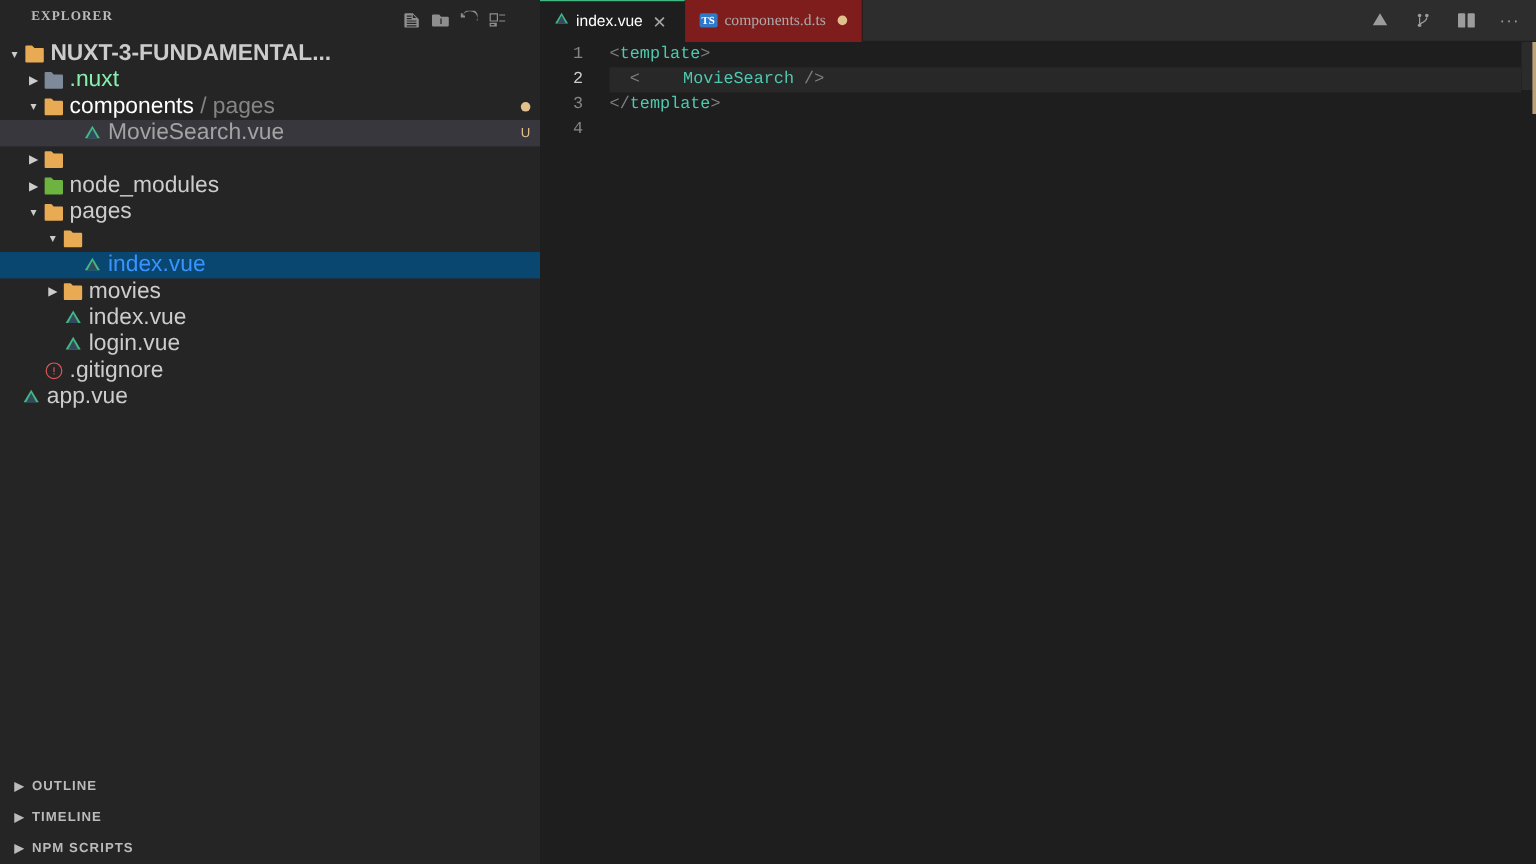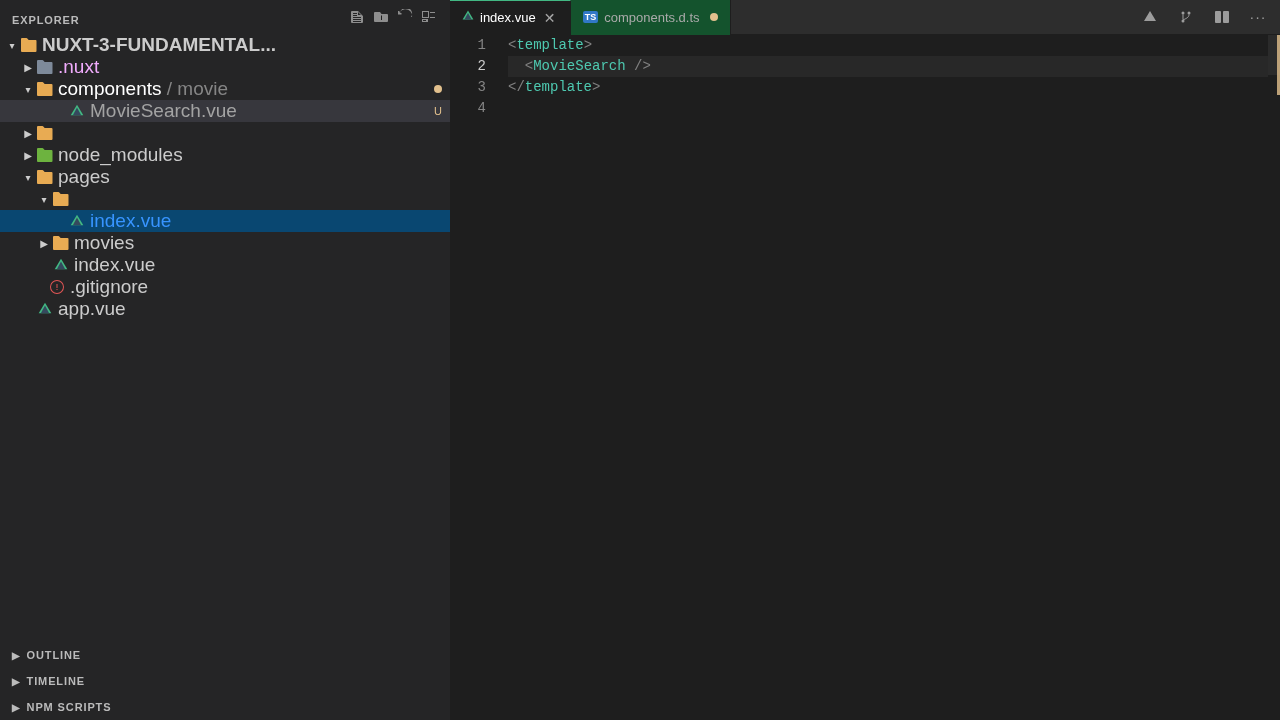--- a/index.html
+++ b/index.html
@@ -18,29 +18,30 @@
       width: 450px;
       background: #252526;
       display: flex;
       flex-direction: column;
       flex-shrink: 0;
       overflow: hidden;
     }
 
     .sidebar-header {
       display: flex;
-      align-items: flex-end;
+      align-items: flex-start;
       justify-content: space-between;
-      padding: 8px 12px;
+      padding: 8px 26px;
       text-transform: uppercase;
       font-size: 11px;
       font-weight: 600;
       letter-spacing: 0.08em;
       color: #bbbbbb;
       flex-shrink: 0;
+      font-family: Liberation Serif, serif;
     }
     .sidebar-header-icons {
       display: flex;
       gap: 6px;
       align-items: center;
     }
     .sidebar-header-icon {
       width: 18px;
       height: 18px;
       cursor: pointer;
@@ -154,22 +155,23 @@
       gap: 6px;
       flex-shrink: 0;
       border-right: 1px solid #1e1e1e;
     }
     .tab.active {
       background: #1e1e1e;
       color: #ffffff;
       border-top: 1px solid #42b883;
     }
     .tab.inactive {
-      background: #14532d;
+      background: #7f1d1d;
       color: #aaaaaa;
+      font-family: Liberation Serif, serif;
     }
     .tab-close {
       width: 16px;
       height: 16px;
       display: flex;
       align-items: center;
       justify-content: center;
       border-radius: 3px;
       font-size: 14px;
       opacity: 0.6;
@@ -293,31 +295,31 @@
       <span class="tree-label" style="font-weight:600;">NUXT-3-FUNDAMENTAL...</span>
     </div>
 
     <div class="tree-item" style="padding-left:20px;">
       <span class="tree-chevron">▶</span>
       <span class="tree-icon">
         <svg class="folder-svg" viewBox="0 0 16 16" fill="#7e8a9a">
             <path d="M14.5 3H7.7L6.3 1.5A1 1 0 005.5 1H1a1 1 0 00-1 1v12a1 1 0 001 1h13.5a1 1 0 001-1V4a1 1 0 00-1-1z"></path>
           </svg>
       </span>
-      <span class="tree-label" style="color:#f0abfc;">.nuxt</span>
+      <span class="tree-label" style="color:#86efac;">.nuxt</span>
     </div>
 
     <div class="tree-item" style="padding-left:20px;">
       <span class="tree-chevron">▾</span>
       <span class="tree-icon">
         <svg class="folder-svg" viewBox="0 0 16 16" fill="#e8ab53">
             <path d="M14.5 3H7.7L6.3 1.5A1 1 0 005.5 1H1a1 1 0 00-1 1v12a1 1 0 001 1h13.5a1 1 0 001-1V4a1 1 0 00-1-1z"></path>
           </svg>
       </span>
-      <span class="tree-label"><span style="color:#ffffff;">components</span><span style="color:#858585;"> / movie</span></span>
+      <span class="tree-label"><span style="color:#ffffff;">components</span><span style="color:#858585;"> / pages</span></span>
       <span class="tree-dot"></span>
     </div>
 
     <div class="tree-item active-file" style="padding-left:52px;">
       <span class="tree-indent"></span>
       <span class="tree-icon">
         <svg class="vue-logo" viewBox="0 0 100 100" xmlns="http://www.w3.org/2000/svg">
           <polygon points="50,5 95,80 5,80" fill="#42b883"></polygon>
           <polygon points="50,25 80,80 20,80" fill="#35495e"></polygon>
         </svg>
@@ -388,31 +390,40 @@
     <div class="tree-item" style="padding-left:52px;">
       <span class="tree-icon">
         <svg class="vue-logo" viewBox="0 0 100 100" xmlns="http://www.w3.org/2000/svg">
           <polygon points="50,5 95,80 5,80" fill="#42b883"></polygon>
           <polygon points="50,25 80,80 20,80" fill="#35495e"></polygon>
         </svg>
       </span>
       <span class="tree-label">index.vue</span>
     </div>
 
-
-    <div class="tree-item" style="padding-left:48px;">
+    <div class="tree-item" style="padding-left:52px;">
+      <span class="tree-icon">
+        <svg class="vue-logo" viewBox="0 0 100 100" xmlns="http://www.w3.org/2000/svg">
+          <polygon points="50,5 95,80 5,80" fill="#42b883"></polygon>
+          <polygon points="50,25 80,80 20,80" fill="#35495e"></polygon>
+        </svg>
+      </span>
+      <span class="tree-label">login.vue</span>
+    </div>
+
+    <div class="tree-item" style="padding-left:36px;">
       <span class="tree-icon">
         <svg width="16" height="16" viewBox="0 0 16 16" fill="#e05555">
             <path d="M8 1a7 7 0 100 14A7 7 0 008 1zm0 1a6 6 0 110 12A6 6 0 018 2zm-.5 3v4h1V5h-1zm0 5v1h1v-1h-1z"></path>
           </svg>
       </span>
       <span class="tree-label">.gitignore</span>
     </div>
 
-    <div class="tree-item" style="padding-left:36px;">
+    <div class="tree-item" style="padding-left:17px;">
       <span class="tree-icon">
         <svg class="vue-logo" viewBox="0 0 100 100" xmlns="http://www.w3.org/2000/svg">
           <polygon points="50,5 95,80 5,80" fill="#42b883"></polygon>
           <polygon points="50,25 80,80 20,80" fill="#35495e"></polygon>
         </svg>
       </span>
       <span class="tree-label">app.vue</span>
     </div>
 
   </div>
@@ -489,21 +500,21 @@
       <div>4</div>
     </div>
 
     <div class="code-area">
 
       <div class="code-line">
         <span style="color:#808080;">&lt;</span><span style="color:#4ec9b0;">template</span><span style="color:#808080;">&gt;</span>
       </div>
 
       <div class="code-line active-line">
-        <span style="color:#cccccc;" title="cursor">  </span><span style="color:#808080;">&lt;</span><span style="color:#4ec9b0;">MovieSearch</span><span style="color:#cccccc;"> </span><span style="color:#808080;">/&gt;</span>
+        <span style="color:#cccccc;" title="cursor">  </span><span style="color:#808080;">&lt;</span><span style="color:#4ec9b0;margin-left:36px;">MovieSearch</span><span style="color:#cccccc;"> </span><span style="color:#808080;">/&gt;</span>
       </div>
 
       <div class="code-line">
         <span style="color:#808080;">&lt;/</span><span style="color:#4ec9b0;">template</span><span style="color:#808080;">&gt;</span>
       </div>
 
       <div class="code-line">
         <span>&nbsp;</span>
       </div>
     </div>

